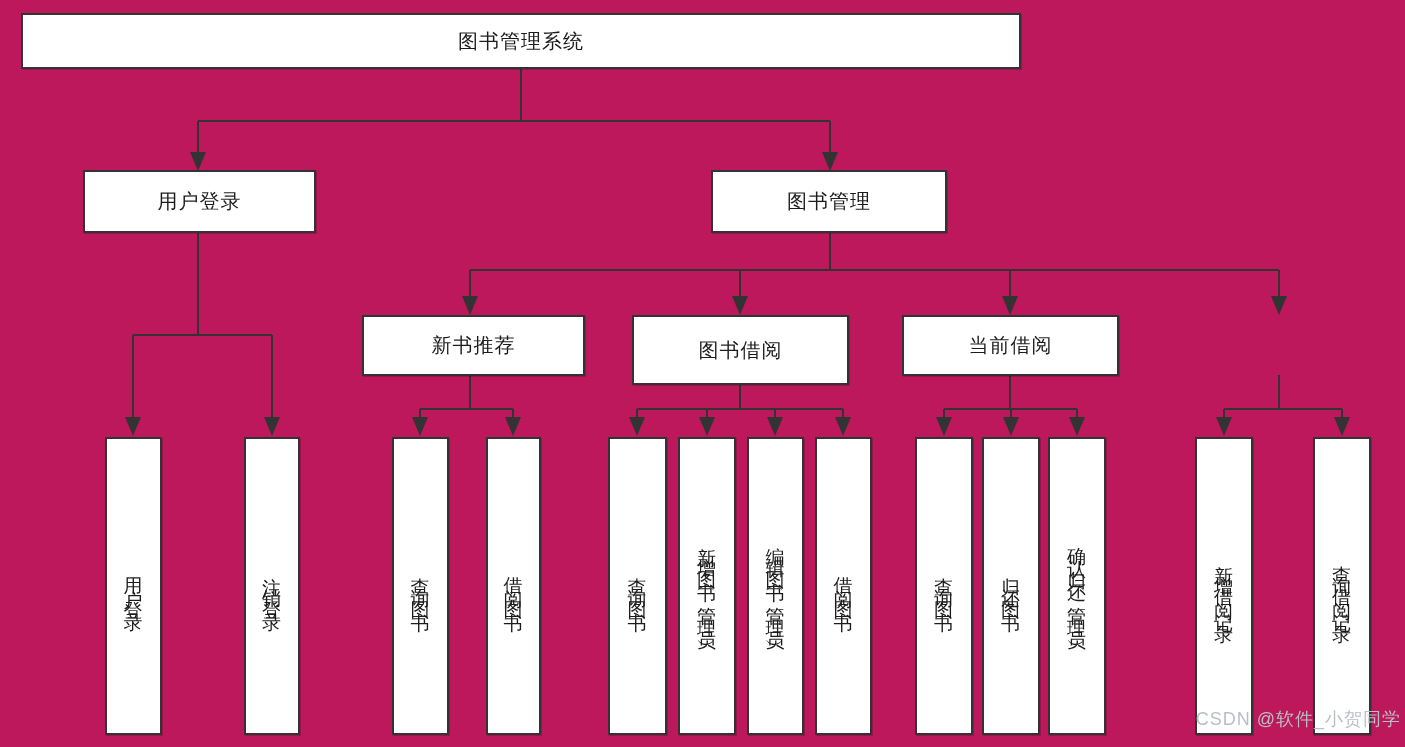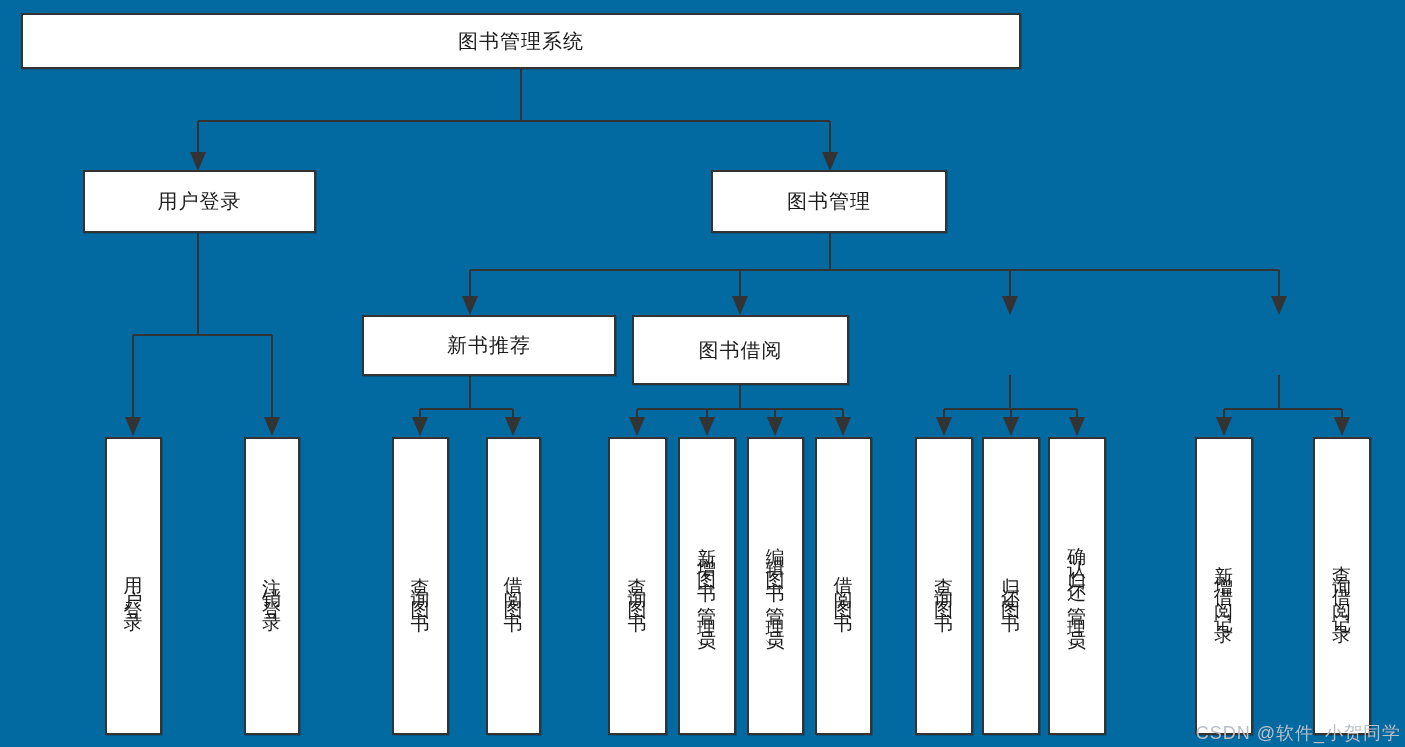--- a/index.html
+++ b/index.html
@@ -1,20 +1,20 @@
 <!DOCTYPE html>
 <html><head>
 <meta charset="utf-8">
 <style>
   html, body { margin: 0; padding: 0; background: #ffffff; }
   #canvas {
     position: relative;
     width: 1405px;
     height: 747px;
-    background: #0369a1;
+    background: #be185d;
     font-family: "Liberation Sans", sans-serif;
     overflow: hidden;
   }
   #connectors {
     position: absolute;
     left: 0; top: 0;
     width: 1405px; height: 747px;
   }
   .box {
     position: absolute;
@@ -33,21 +33,21 @@
     text-orientation: mixed;
     font-size: 19px;
     letter-spacing: 12px;
     line-height: 1;
     color: #1c1c1c;
     white-space: nowrap;
   }
   .watermark {
     position: absolute;
     right: 4px;
-    bottom: 2px;
+    bottom: 16px;
     font-size: 18px;
     color: #b9bec5;
     letter-spacing: 1px;
     z-index: 5;
   }
   line { stroke: #333333; stroke-width: 2; }
   polygon { fill: #333333; }
 </style>
 </head>
 <body>
@@ -114,22 +114,23 @@
     <line x1="1342" y1="409" x2="1342" y2="420"></line>
     <polygon points="1216,417 1232,417 1224,436"></polygon>
     <polygon points="1334,417 1350,417 1342,436"></polygon>
   </svg>
 
   <div class="box hbox" style="left:21px; top:13px; width:1000px; height:56px;">图书管理系统</div>
 
   <div class="box hbox" style="left:83px; top:170px; width:233px; height:63px;">用户登录</div>
   <div class="box hbox" style="left:711px; top:170px; width:236px; height:63px;text-align:right;">图书管理</div>
 
-  <div class="box hbox" style="left:362px; top:315px; width:254px; height:61px;">新书推荐</div>
+  <div class="box hbox" style="left:362px; top:315px; width:223px; height:61px;">新书推荐</div>
   <div class="box hbox" style="left:632px; top:315px; width:217px; height:70px;">图书借阅</div>
+  <div class="box hbox" style="left:902px; top:315px; width:217px; height:61px;">当前借阅</div>
 
   <div class="box leaf" style="left:105px; top:437px; width:57px; height:298px;">
     <span>用户登录</span>
   </div>
   <div class="box leaf" style="left:244px; top:437px; width:56px; height:298px;">
     <span>注销登录</span>
   </div>
 
   <div class="box leaf" style="left:392px; top:437px; width:57px; height:298px;">
     <span>查询图书</span>

